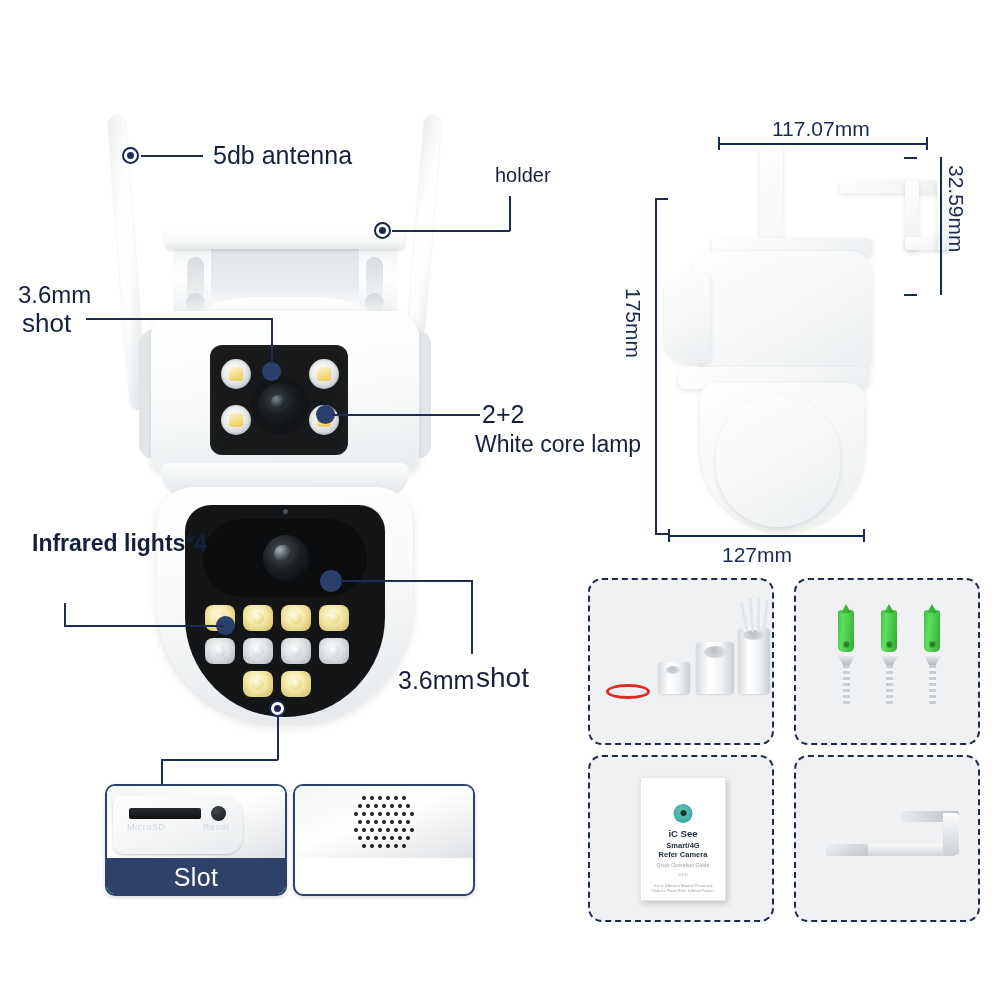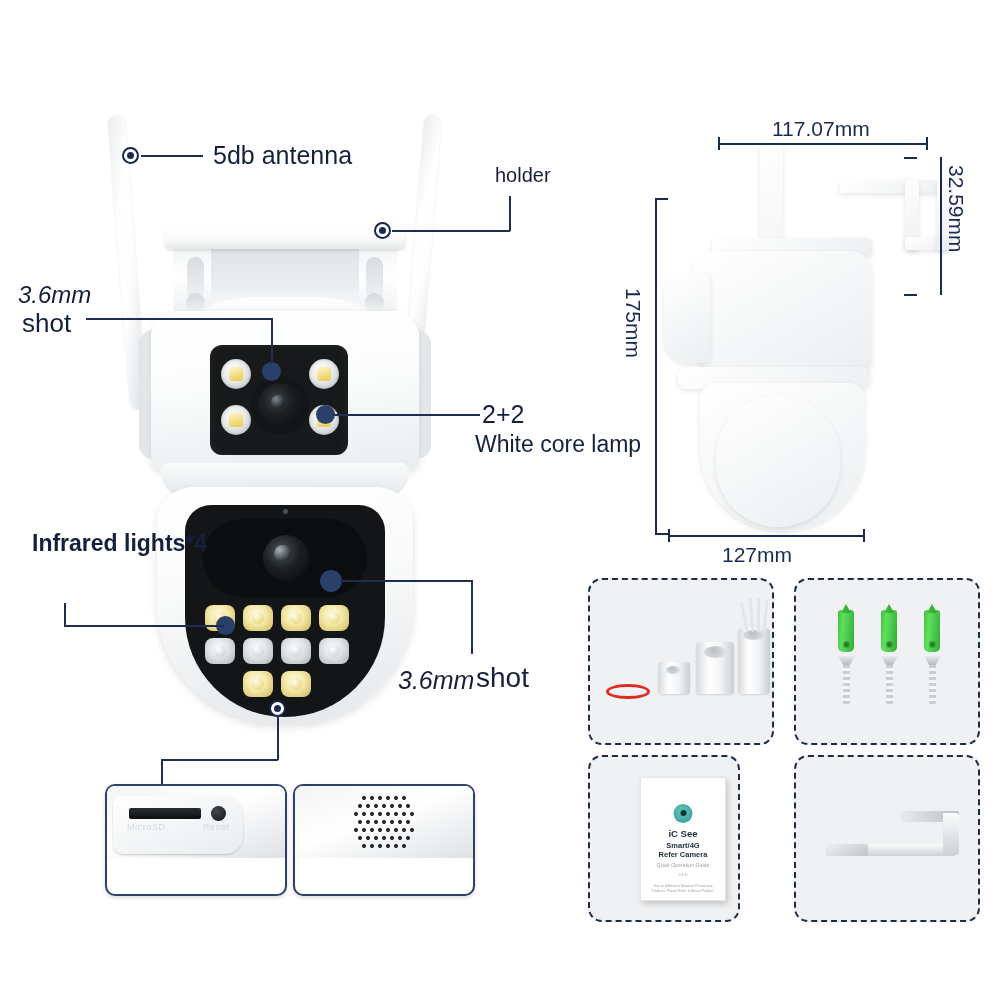--- a/index.html
+++ b/index.html
@@ -3,21 +3,21 @@
 <meta charset="utf-8">
 <style>
   * { margin:0; padding:0; box-sizing:border-box; }
   html,body { width:1001px; height:1001px; background:#ffffff; overflow:hidden; }
   body { font-family:"Liberation Sans", sans-serif; color:#1a2747; }
 
   #stage { position:relative; width:1001px; height:1001px; background:#fff; }
 
   
   .lbl { position:absolute; white-space:nowrap; color:#15203d; line-height:1.15; }
-  .lbl.ital { font-style:italic; }
+  .lbl.ital { }
   .line-h { position:absolute; height:2px; background:#1f2d50; }
   .line-v { position:absolute; width:2px; background:#1f2d50; }
   .dot { position:absolute; width:17px; height:17px; border-radius:50%;
          border:2.5px solid #18254a; background:#fff;
          display:flex; align-items:center; justify-content:center; }
   .dot::after { content:""; width:7px; height:7px; border-radius:50%; background:#1b2a52; }
   .dot-solid { position:absolute; border-radius:50%; background:#2b3f6b; }
 
   
   #cam { position:absolute; left:95px; top:105px; width:380px; height:610px; }
@@ -267,20 +267,21 @@
   <div class="line-v" style="left:161px; top:759px; height:26px;"></div>
 
   <div class="card" style="left:105px; top:784px; width:182px; height:112px;">
     <div class="card-img">
       <div class="sdbody"></div>
       <div class="sdslot"></div>
       <div class="resetbtn"></div>
       <div class="emb" style="left:20px;">MicroSD</div>
       <div class="emb" style="left:96px;">Reset</div>
     </div>
+    <div class="card-cap">Slot</div>
   </div>
 
   <div class="card" style="left:293px; top:784px; width:182px; height:112px;">
     <div class="card-img">
       <div class="spk-grid" id="spkgrid">
           <div class="spk-dot" style="left: 10.65px; top: 6.6px;"></div>
           <div class="spk-dot" style="left: 18.75px; top: 6.6px;"></div>
           <div class="spk-dot" style="left: 26.85px; top: 6.6px;"></div>
           <div class="spk-dot" style="left: 34.95px; top: 6.6px;"></div>
           <div class="spk-dot" style="left: 43.05px; top: 6.6px;"></div>
@@ -395,21 +396,21 @@
       <div class="anchor" style="left:128px; top:30px;"></div>
       <div class="screw-head" style="left:42px; top:76px;"></div>
       <div class="screw-head" style="left:85px; top:76px;"></div>
       <div class="screw-head" style="left:128px; top:76px;"></div>
       <div class="screw" style="left:47px; top:85px;"></div>
       <div class="screw" style="left:90px; top:85px;"></div>
       <div class="screw" style="left:133px; top:85px;"></div>
     </div>
   </div>
 
-  <div class="acc" style="left:588px; top:755px; width:152px; height:167px;">
+  <div class="acc" style="left:588px; top:755px; width:186px; height:167px;">
     <div class="acc-inner">
       <div class="manual" style="left:50px; top:20px; width:86px; height:124px;">
         <div class="m-logo" style="top:26px;"></div>
         <div class="m-t" style="top:50px; font-size:9.5px; font-weight:700;">iC See</div>
         <div class="m-t" style="top:63px; font-size:7.5px; font-weight:700;">Smart/4G</div>
         <div class="m-t" style="top:72px; font-size:7.5px; font-weight:700;">Refer Camera</div>
         <div class="m-blur" style="top:84px; font-size:5.2px;">Quick Operation Guide</div>
         <div class="m-blur" style="top:94px; font-size:4.4px;">V1.0</div>
         <div class="m-blur" style="top:106px; font-size:3.4px; line-height:1.5; padding:0 6px;">Due to Difference Between Picture and Products, Please Refer To Actual Product.</div>
       </div>

